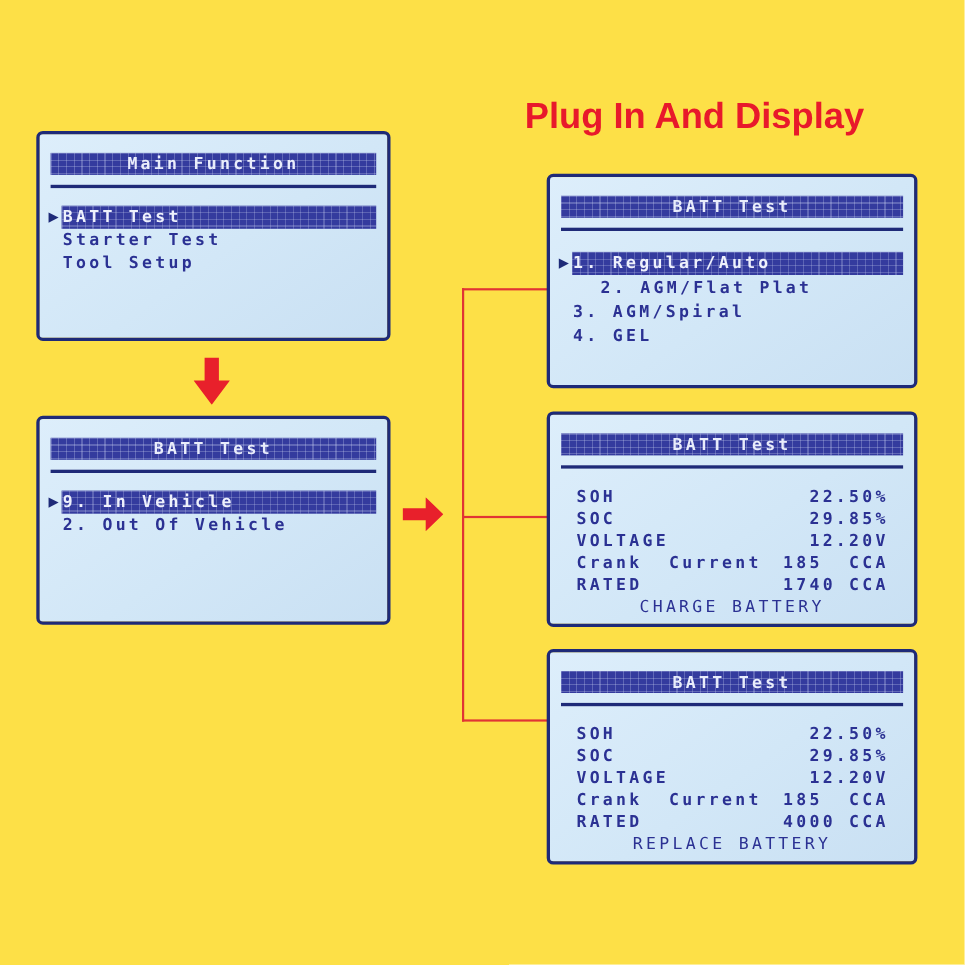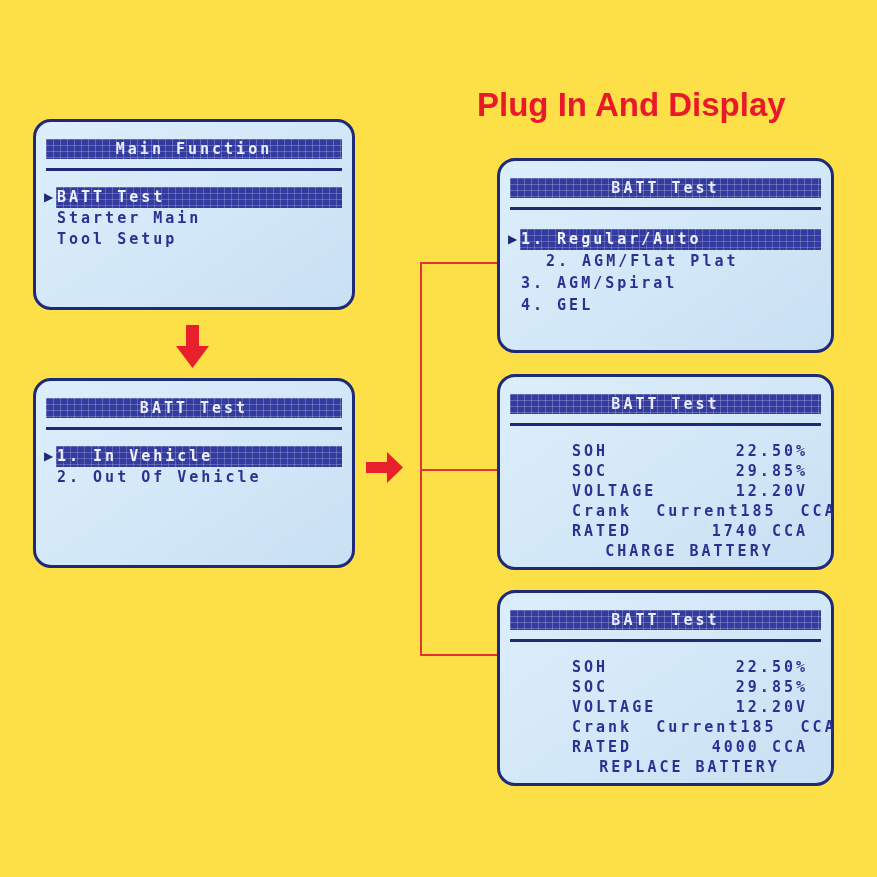--- a/index.html
+++ b/index.html
@@ -15,21 +15,21 @@
     position:absolute; left:477px; top:86px; width:360px;
     font-family:"Liberation Sans", sans-serif;
     font-size:33px; font-weight:bold; color:#e8192b;
     letter-spacing:0px; white-space:nowrap;
   }
 
   
   .screen {
     position:absolute;
     background:linear-gradient(145deg,#ddeefb 0%,#d2e7f7 55%,#c9e0f3 100%);
-    border:3px solid #1e2a78; border-radius:18px;
+    border:3px solid #1e2a78; border-radius:6px;
   }
   .screen-header {
     margin:17px 10px 0 10px; height:20px; line-height:20px;
     background:
       repeating-linear-gradient(to right, rgba(210,218,245,0.28) 0 1px, transparent 1px 7px),
       repeating-linear-gradient(to bottom, rgba(210,218,245,0.28) 0 1px, transparent 1px 6px),
       #343b9e;
     color:#e9edfb; text-align:center;
     font-size:15px; font-weight:bold; letter-spacing:3px;
     white-space:pre;
@@ -49,30 +49,30 @@
   }
   .menu-row.selected .menu-label {
     flex:1; margin-right:10px; color:#eef1fc;
     background:
       repeating-linear-gradient(to right, rgba(210,218,245,0.25) 0 1px, transparent 1px 7px),
       repeating-linear-gradient(to bottom, rgba(210,218,245,0.25) 0 1px, transparent 1px 6px),
       #343b9e;
   }
 
   
-  .data { margin-top:15px;padding-left:48px; }
+  .data { margin-top:15px; }
   .data-row {
     display:flex; justify-content:space-between; height:20px; line-height:20px;
     padding:0 23px 0 24px;
     font-size:15px; font-weight:bold; letter-spacing:3px; color:#2b3193;
     white-space:pre;
   }
   .data-footer {
     height:20px; line-height:20px; text-align:center;
-    font-size:15px; font-weight:bold; letter-spacing:3px; color:#2b3193;
+    font-size:15px; font-weight:normal; letter-spacing:3px; color:#2b3193;
     white-space:pre;
   }
 
   
   .flow-arrow { position:absolute; }
   .connector { position:absolute; background:#e13434; }
   .connector-dot {
     position:absolute; width:12px; height:12px; border-radius:50%;
     background:radial-gradient(circle at 35% 35%, #f15a5a, #dc2020 70%);
   }
@@ -87,40 +87,40 @@
   <div class="screen" style="left:33px; top:119px; width:322px; height:191px;">
     <div class="screen-header">Main Function</div>
     <div class="screen-rule"></div>
     <div class="menu">
       <div class="menu-row selected">
         <span class="sel">▶</span>
         <span class="menu-label">BATT Test</span>
       </div>
       <div class="menu-row">
         <span class="sel"></span>
-        <span class="menu-label">Starter Main</span>
+        <span class="menu-label">Starter Test</span>
       </div>
       <div class="menu-row">
         <span class="sel"></span>
         <span class="menu-label">Tool Setup</span>
       </div>
     </div>
   </div>
 
   <svg class="flow-arrow" style="left:176px; top:325px;" width="33" height="43" viewBox="0 0 33 43">
     <polygon points="10,0 23,0 23,21 33,21 16.5,43 0,21 10,21" fill="#e8202b"></polygon>
   </svg>
 
   <div class="screen" style="left:33px; top:378px; width:322px; height:190px;">
     <div class="screen-header">BATT Test</div>
     <div class="screen-rule"></div>
     <div class="menu">
       <div class="menu-row selected">
         <span class="sel">▶</span>
-        <span class="menu-label">1. In Vehicle</span>
+        <span class="menu-label">9. In Vehicle</span>
       </div>
       <div class="menu-row">
         <span class="sel"></span>
         <span class="menu-label">2. Out Of Vehicle</span>
       </div>
     </div>
   </div>
 
   <svg class="flow-arrow" style="left:366px; top:452px;" width="37" height="31" viewBox="0 0 37 31">
     <polygon points="0,10 21,10 21,0 37,15.5 21,31 21,21 0,21" fill="#e8202b"></polygon>

